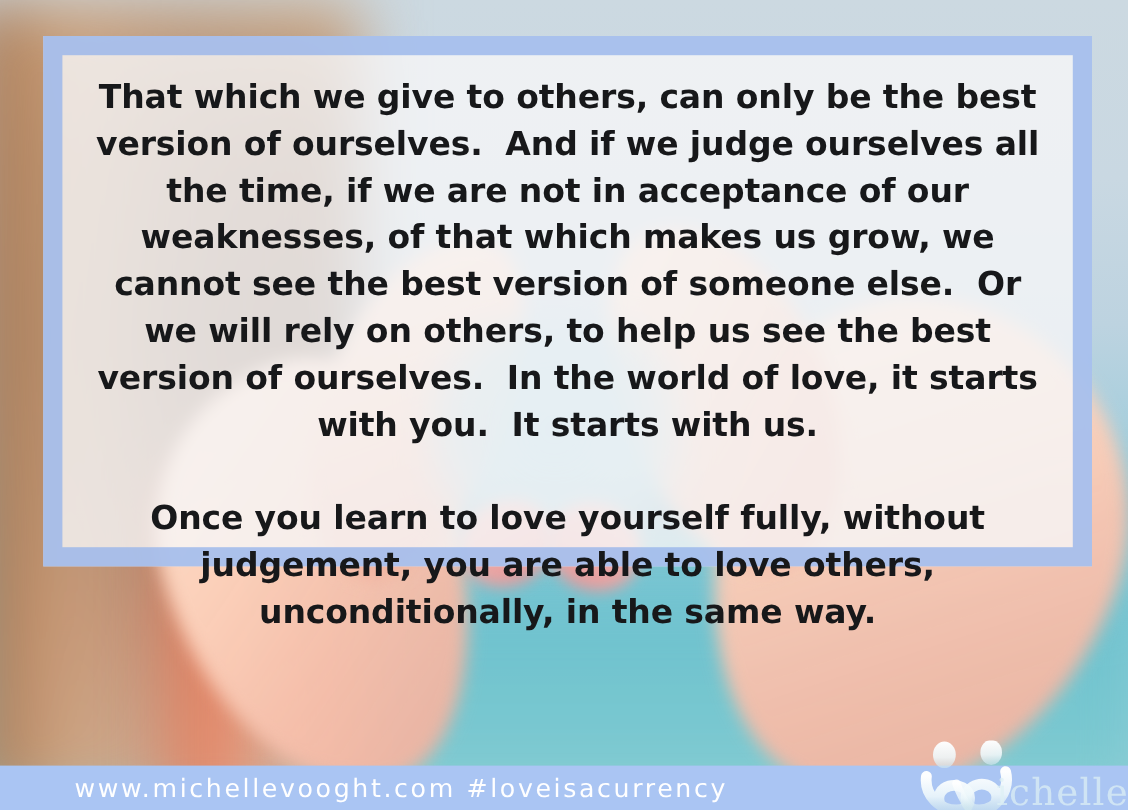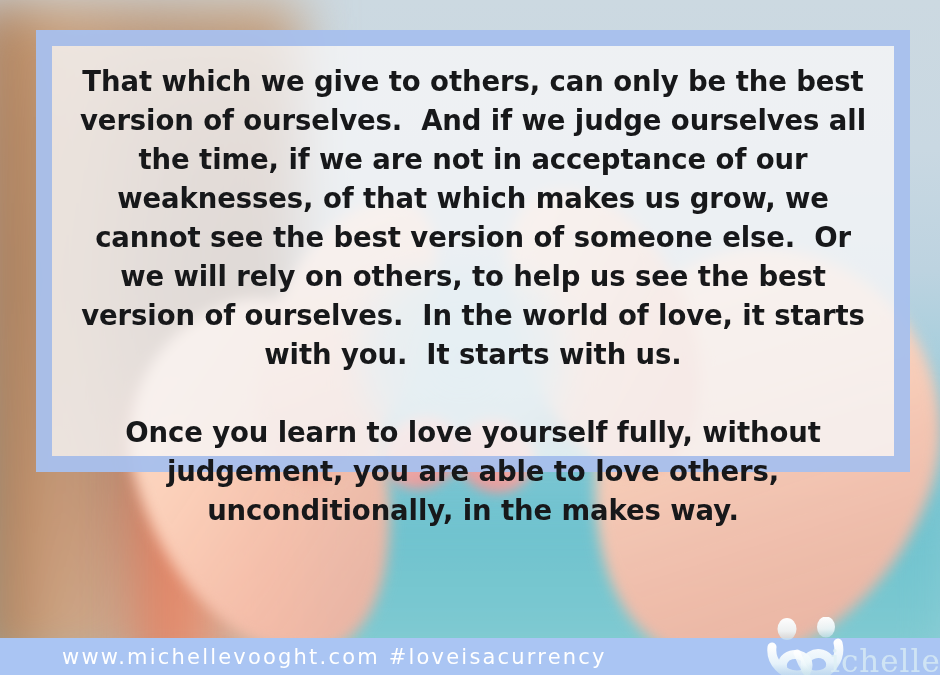--- a/index.html
+++ b/index.html
@@ -204,21 +204,21 @@
       <div class="hand hand-right-fing"></div>
       <div class="heart-gap"></div>
       <div class="finger-tip tip-l"></div>
       <div class="finger-tip tip-r"></div>
     </div>
   </div>
 
   <div class="panel">
     <div class="panel-inner">
       <p class="quote first">That which we give to others, can only be the best version of ourselves.  And if we judge ourselves all the time, if we are not in acceptance of our weaknesses, of that which makes us grow, we cannot see the best version of someone else.  Or we will rely on others, to help us see the best version of ourselves.  In the world of love, it starts with you.  It starts with us.</p>
-      <p class="quote second">Once you learn to love yourself fully, without judgement, you are able to love others, unconditionally, in the makes way.</p>
+      <p class="quote second">Once you learn to love yourself fully, without judgement, you are able to love others, unconditionally, in the same way.</p>
     </div>
   </div>
 
   <div class="footer">
     <span class="footer-url">www.michellevooght.com #loveisacurrency</span>
 
     <div class="logo">
       <svg width="170" height="62" viewBox="0 0 170 62" aria-hidden="true">
         <defs>
           <linearGradient id="lgw" x1="0" y1="0" x2="0" y2="1">

